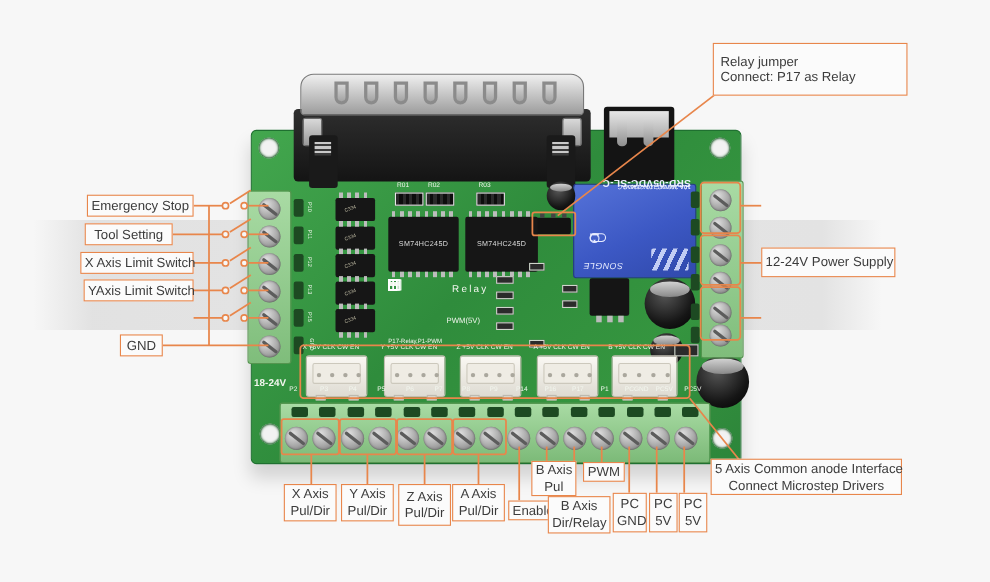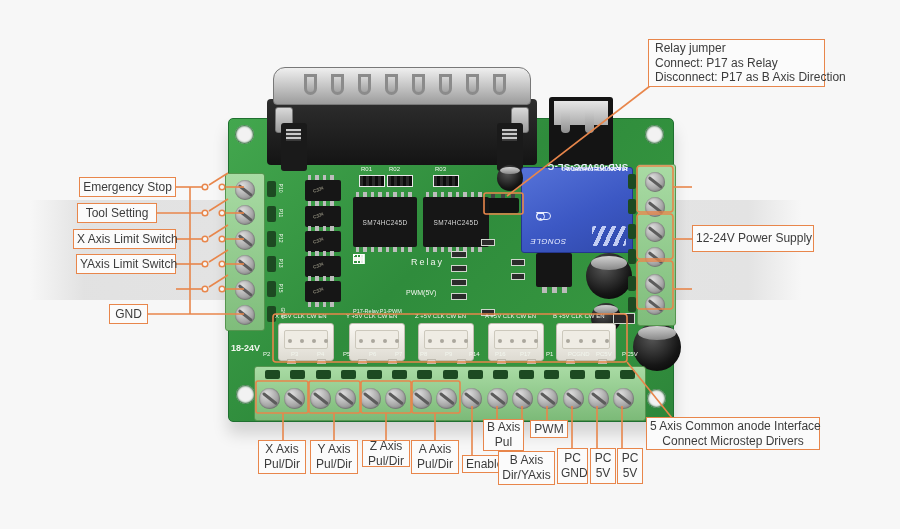--- a/index.html
+++ b/index.html
@@ -386,21 +386,20 @@
       <rect x="256" y="381" width="52" height="32" rx="2"></rect>
       <rect x="309" y="381" width="51" height="32" rx="2"></rect>
       <rect x="361" y="381" width="50" height="32" rx="2"></rect>
       <rect x="412" y="381" width="48" height="32" rx="2"></rect>
     </g>
   </svg>
 
   <div class="co left3" style="left:648px;top:39px;width:177px;height:48px;">
     <span>Relay jumper</span>
     <span>Connect: P17 as Relay</span>
-    <span>Disconnect: P17 as B Axis Direction</span>
   </div>
 
   <div class="co" style="left:79px;top:177px;width:97px;height:20px;">
       <span>Emergency Stop</span>
     </div>
   <div class="co" style="left:77px;top:203px;width:80px;height:20px;">
       <span>Tool Setting</span>
     </div>
   <div class="co" style="left:76px;top:254px;width:100px;height:20px;">
       <span>YAxis Limit Switch</span>
@@ -417,38 +416,38 @@
     </div>
 
   <div class="co" style="left:258px;top:440px;width:48px;height:34px;">
     <span>X Axis</span>
       <span>Pul/Dir</span>
     </div>
   <div class="co" style="left:310px;top:440px;width:48px;height:34px;">
     <span>Y Axis</span>
       <span>Pul/Dir</span>
     </div>
-  <div class="co" style="left:362px;top:440px;width:48px;height:27px;">
+  <div class="co" style="left:362px;top:440px;width:48px;height:38px;">
     <span>Z Axis</span>
       <span>Pul/Dir</span>
     </div>
   <div class="co" style="left:411px;top:440px;width:48px;height:34px;">
     <span>A Axis</span>
       <span>Pul/Dir</span>
     </div>
   <div class="co" style="left:462px;top:455px;width:38px;height:18px;">
     <span>Enable</span>
     </div>
   <div class="co" style="left:483px;top:419px;width:41px;height:32px;">
     <span>B Axis</span>
       <span>Pul</span>
     </div>
   <div class="co" style="left:498px;top:451px;width:57px;height:34px;">
     <span>B Axis</span>
-      <span>Dir/YAxis</span>
+      <span>Dir/Relay</span>
     </div>
   <div class="co" style="left:530px;top:420px;width:38px;height:18px;">
     <span>PWM</span>
     </div>
   <div class="co" style="left:557px;top:448px;width:31px;height:36px;">
     <span>PC</span>
       <span>GND</span>
     </div>
   <div class="co" style="left:590px;top:448px;width:26px;height:36px;">
     <span>PC</span>

